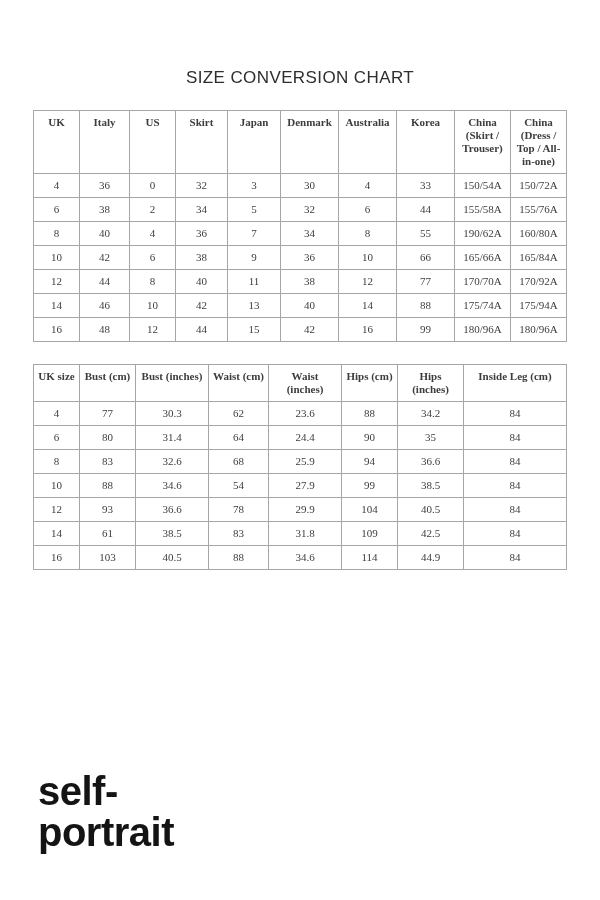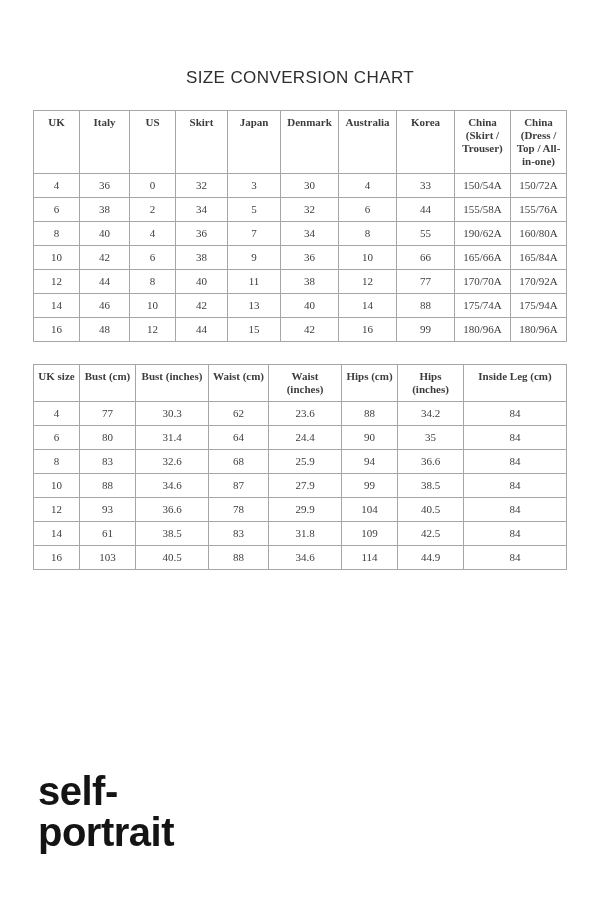--- a/index.html
+++ b/index.html
@@ -234,21 +234,21 @@
           <td>68</td>
           <td>25.9</td>
           <td>94</td>
           <td>36.6</td>
           <td>84</td>
         </tr>
         <tr>
           <td>10</td>
           <td>88</td>
           <td>34.6</td>
-          <td>87</td>
+          <td>54</td>
           <td>27.9</td>
           <td>99</td>
           <td>38.5</td>
           <td>84</td>
         </tr>
         <tr>
           <td>12</td>
           <td>93</td>
           <td>36.6</td>
           <td>78</td>

